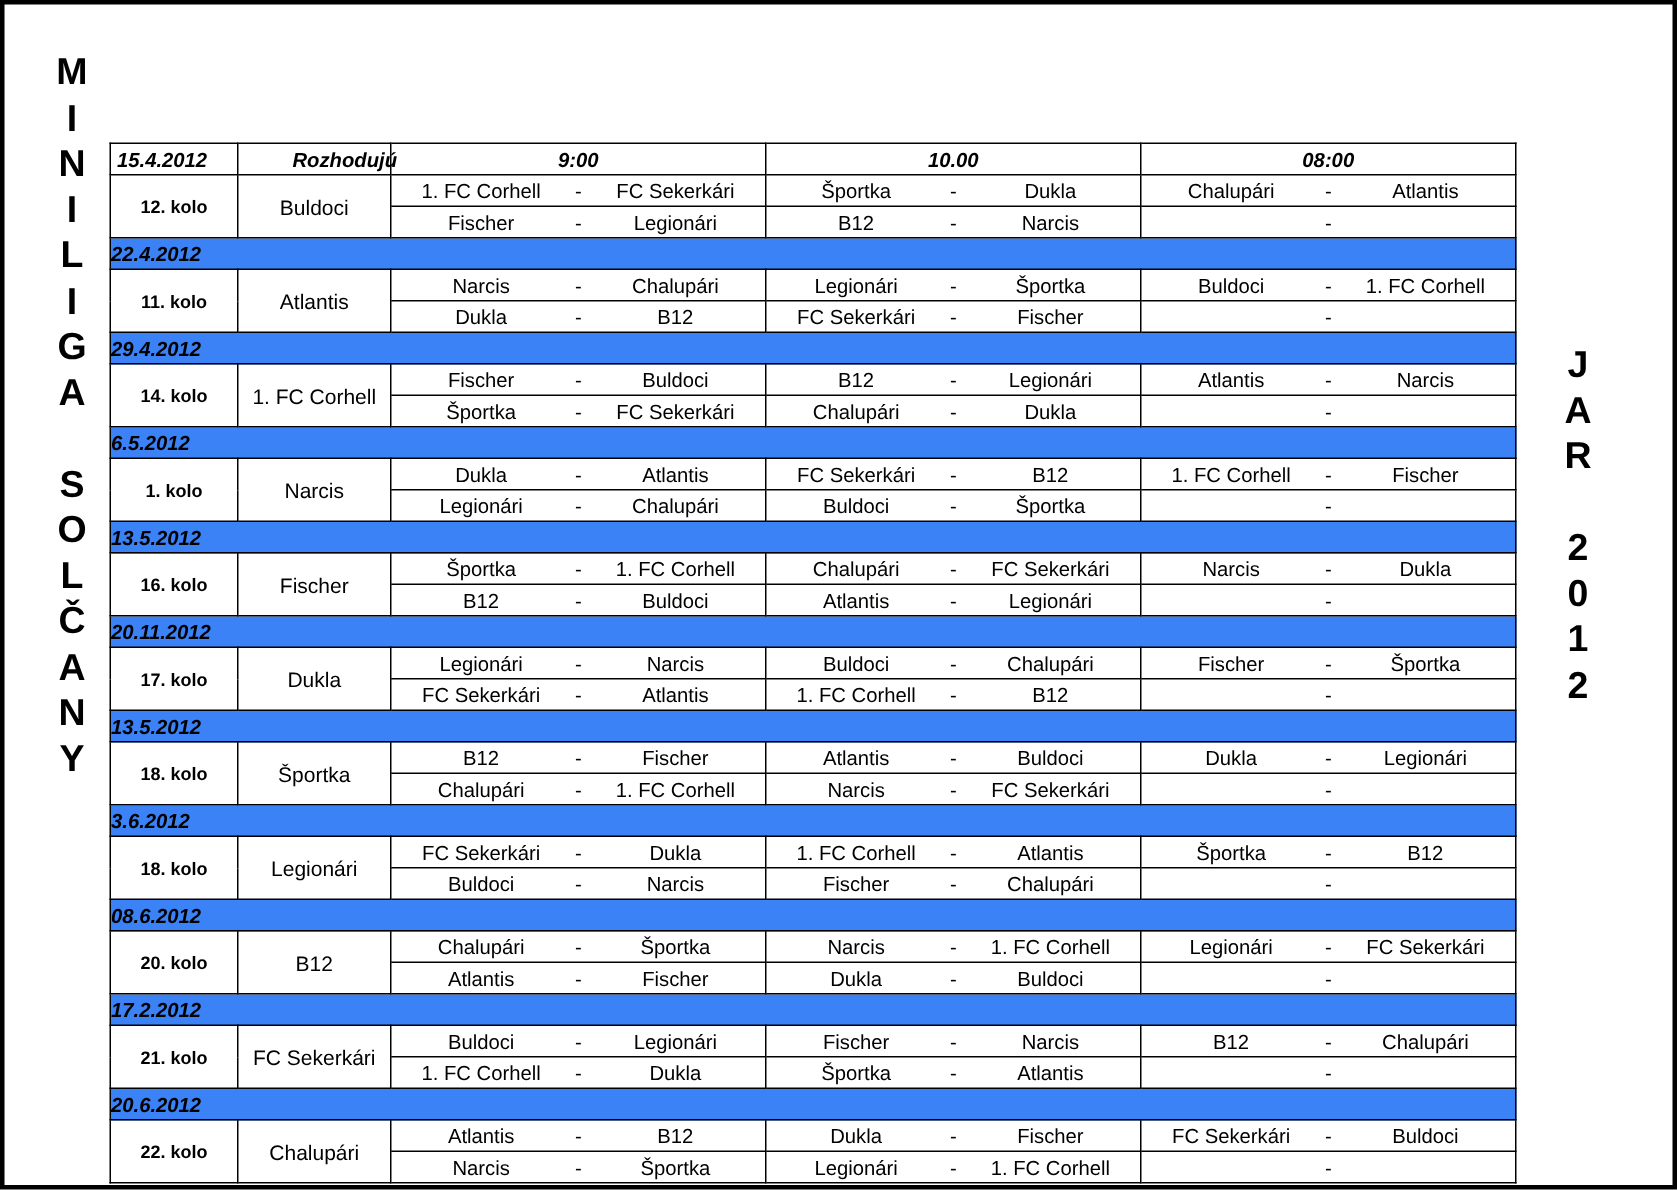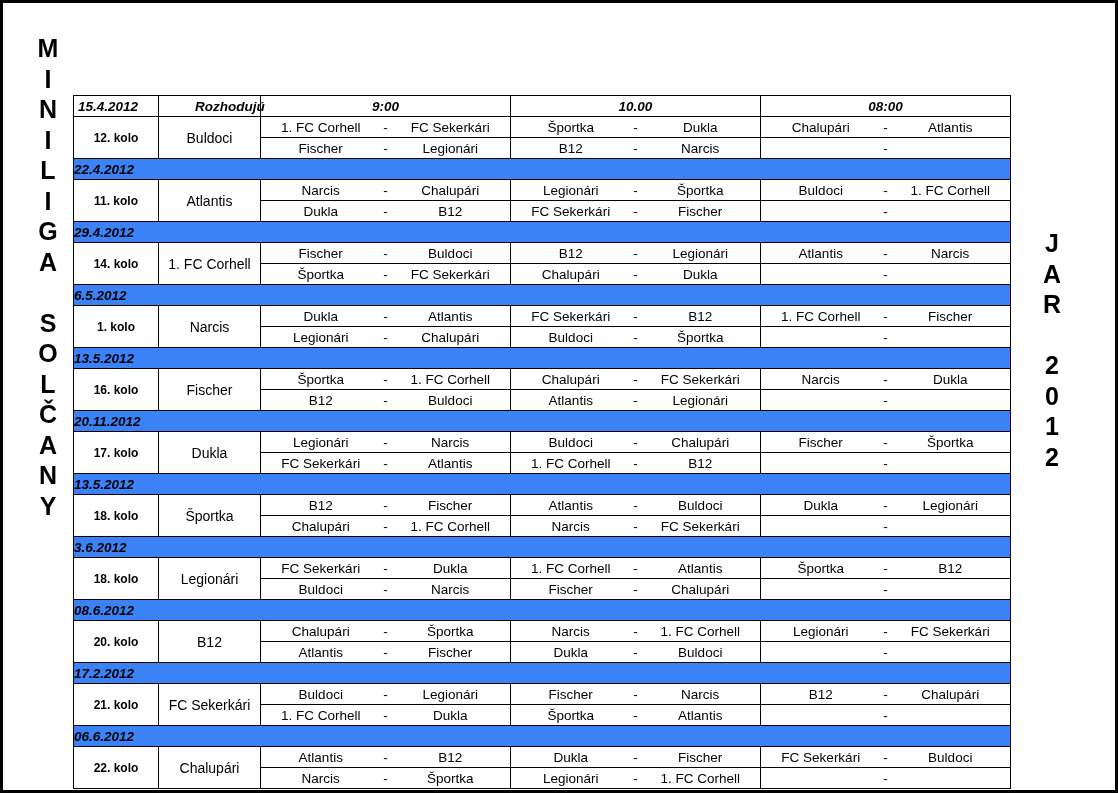--- a/index.html
+++ b/index.html
@@ -631,21 +631,21 @@
                 <span class="away">Atlantis</span>
               </div>
             </td>
             <td class="slotcell">
               <div class="match empty">
                 <span class="dash">-</span>
               </div>
             </td>
           </tr>
           <tr class="dateband">
-            <td colspan="5">06.6.2012</td>
+            <td colspan="5">20.6.2012</td>
           </tr>
           <tr>
             <td class="kolo" rowspan="2">22. kolo</td>
             <td class="roz" rowspan="2">Chalupári</td>
             <td class="slotcell">
               <div class="match">
                 <span class="home">Atlantis</span>
                 <span class="dash">-</span>
                 <span class="away">B12</span>
               </div>

